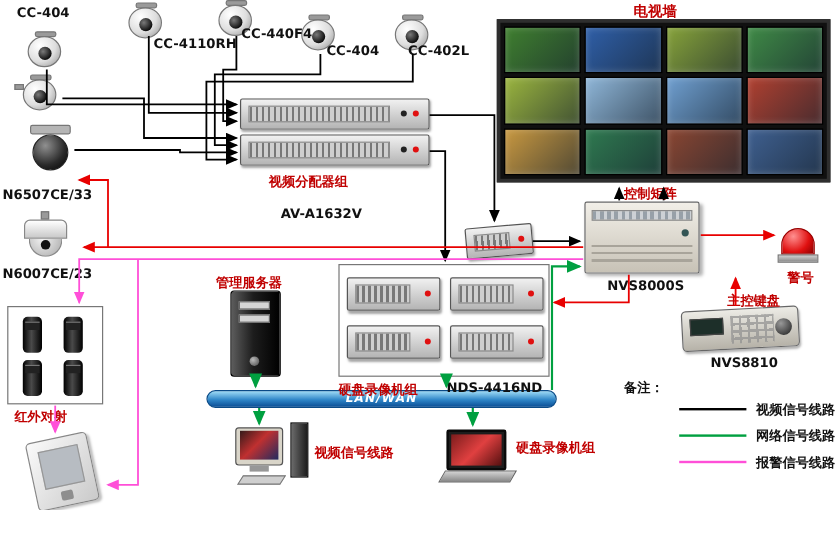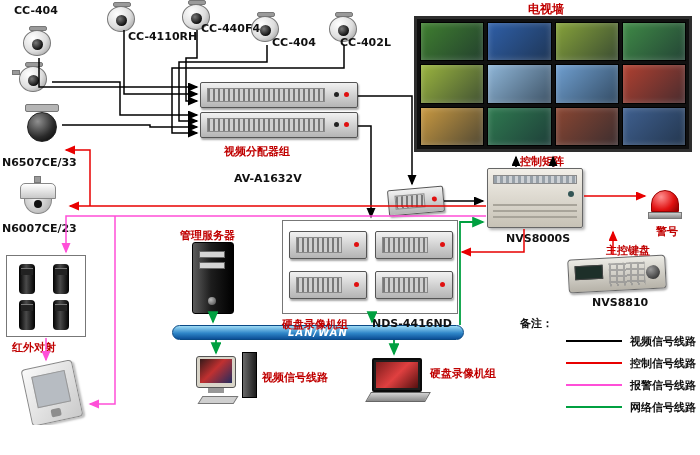--- a/index.html
+++ b/index.html
@@ -350,26 +350,22 @@
   </div>
   <div class="lbl mdl" style="left:592px;top:296px;">NVS8810</div>
 
   <div class="lbl mdl" style="left:520px;top:316px;">备注：</div>
   <div id="legend">
       <div class="lg-row">
         <span class="lg-line" style="background: rgb(0, 0, 0);"></span>
         <span class="lg-text">视频信号线路</span>
       </div>
       <div class="lg-row">
-        <span class="lg-line" style="background: rgb(232, 0, 0);"></span>
-        <span class="lg-text">控制信号线路</span>
+        <span class="lg-line" style="background: rgb(0, 160, 64);"></span>
+        <span class="lg-text">网络信号线路</span>
       </div>
       <div class="lg-row">
         <span class="lg-line" style="background: rgb(255, 79, 216);"></span>
         <span class="lg-text">报警信号线路</span>
       </div>
-      <div class="lg-row">
-        <span class="lg-line" style="background: rgb(0, 160, 64);"></span>
-        <span class="lg-text">网络信号线路</span>
-      </div>
     </div>
 
 </div>
 
 </body></html>

